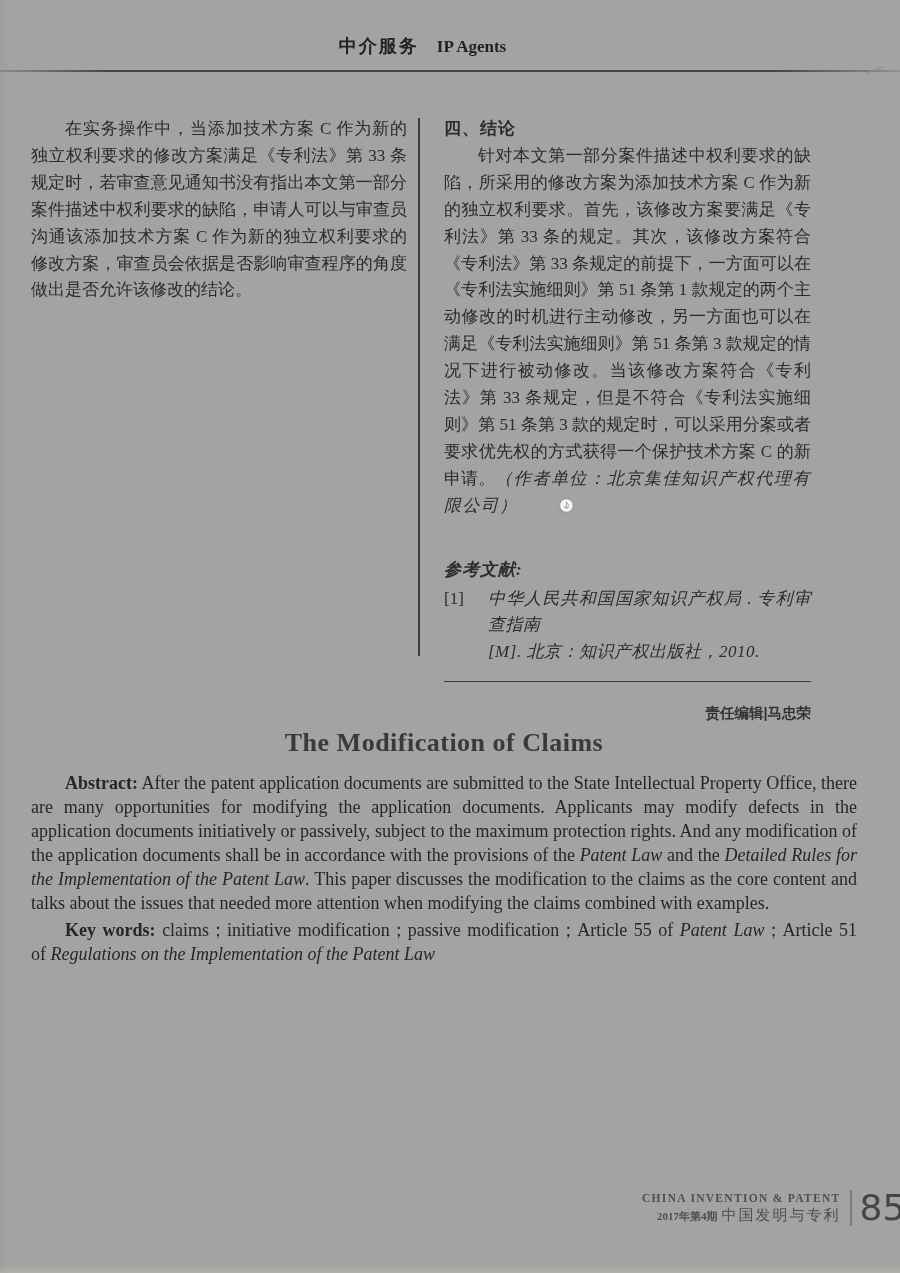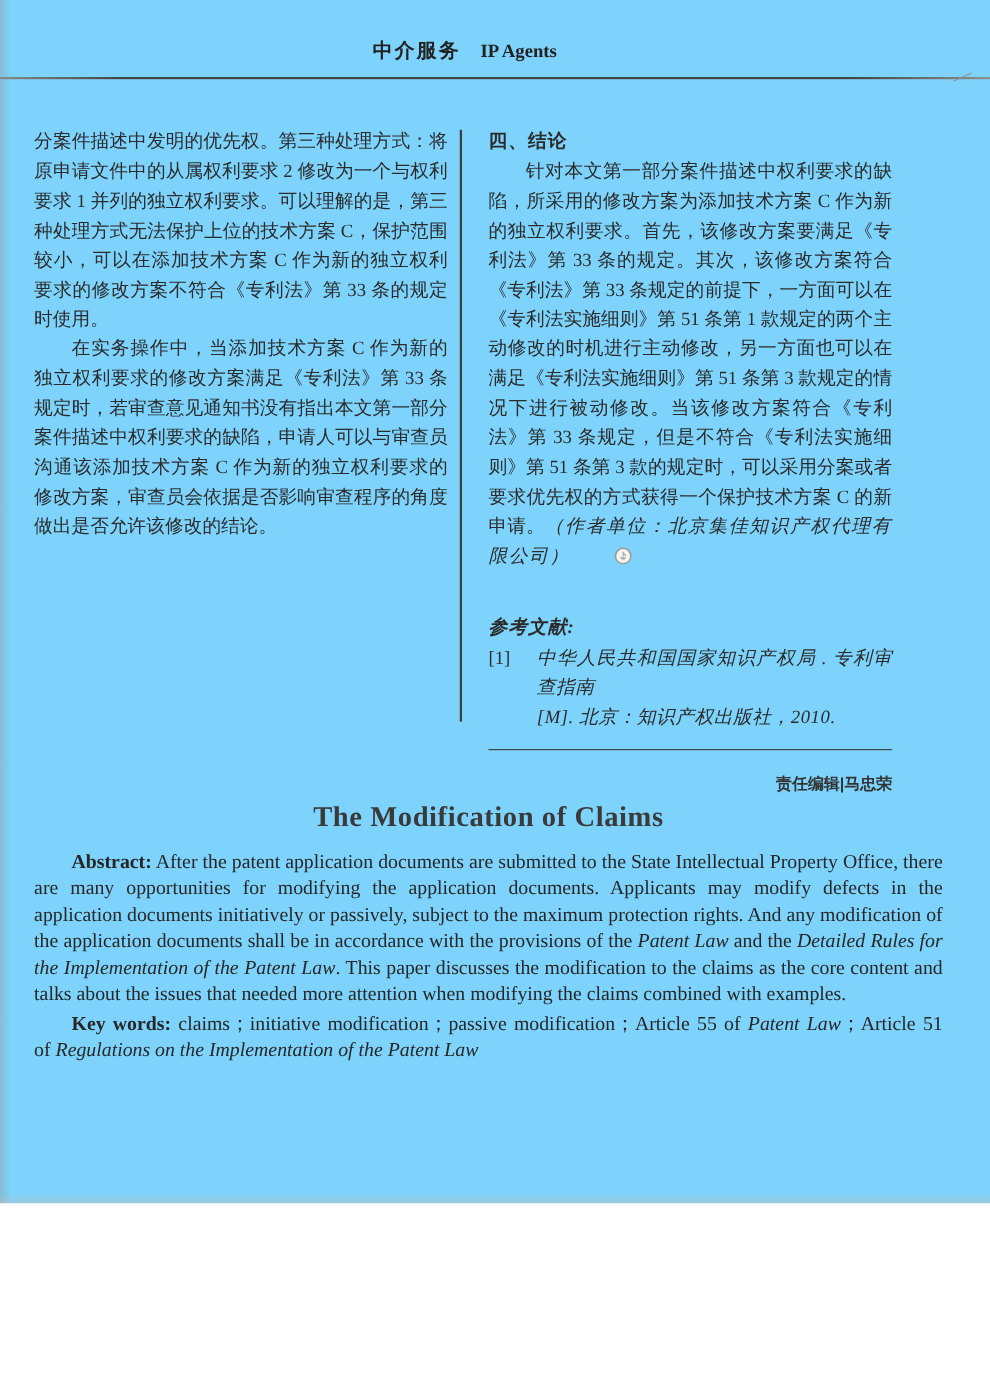--- a/index.html
+++ b/index.html
@@ -1,18 +1,18 @@
 <!DOCTYPE html>
 <html><head>
 <meta charset="utf-8">
 <style>
   html,body{margin:0;padding:0;background:#ffffff;}
   .page{
-    position:relative;width:900px;height:1094px;overflow:hidden;
-    background:#7dd3fc;color:#2b2b2b;
+    position:relative;width:900px;height:1273px;overflow:hidden;
+    background:#a3a3a3;color:#2b2b2b;
     font-family:"Liberation Serif","DejaVu Serif",serif;
     text-decoration:underline;
   }
   .scan-edge{position:absolute;left:0;top:0;width:10px;height:100%;
     background:linear-gradient(90deg,rgba(150,150,145,.38),rgba(255,255,255,0));}
   .bottom-edge{position:absolute;bottom:0;left:0;width:100%;height:9px;
     background:linear-gradient(180deg,rgba(255,255,255,0),rgba(188,192,182,.45));}
 
   
   .header-band{position:absolute;top:34px;left:0;width:845px;text-align:center;}
@@ -73,21 +73,20 @@
 <div class="page">
   <div class="scan-edge"></div>
 
   <div class="header-band">
     <span class="cat-zh">中介服务</span><span class="cat-en">IP Agents</span>
   </div>
   <div class="header-rule"></div>
   <div class="rule-tail"></div>
 
   <div class="cn-col col-left">
-    <p>分案件描述中发明的优先权。第三种处理方式：将原申请文件中的从属权利要求 2 修改为一个与权利要求 1 并列的独立权利要求。可以理解的是，第三种处理方式无法保护上位的技术方案 C，保护范围较小，可以在添加技术方案 C 作为新的独立权利要求的修改方案不符合《专利法》第 33 条的规定时使用。</p>
     <p class="indent">在实务操作中，当添加技术方案 C 作为新的独立权利要求的修改方案满足《专利法》第 33 条规定时，若审查意见通知书没有指出本文第一部分案件描述中权利要求的缺陷，申请人可以与审查员沟通该添加技术方案 C 作为新的独立权利要求的修改方案，审查员会依据是否影响审查程序的角度做出是否允许该修改的结论。</p>
   </div>
 
   <div class="divider"></div>
 
   <div class="cn-col col-right">
     <p class="sec-head">四、结论</p>
     <p class="indent"><span>针对本文第一部分案件描述中权利要求的缺陷，所采用的修改方案为添加技术方案 C 作为新的独立权利要求。首先，该修改方案要满足《专利法》第 33 条的规定。其次，该修改方案符合《专利法》第 33 条规定的前提下，一方面可以在《专利法实施细则》第 51 条第 1 款规定的两个主动修改的时机进行主动修改，另一方面也可以在满足《专利法实施细则》第 51 条第 3 款规定的情况下进行被动修改。当该修改方案符合《专利法》第 33 条规定，但是不符合《专利法实施细则》第 51 条第 3 款的规定时，可以采用分案或者要求优先权的方式获得一个保护技术方案 C 的新申请。</span><span class="kai">（作者单位：北京集佳知识产权代理有限公司）</span><span class="endmark"><svg width="17" height="17" viewBox="0 0 17 17">
             <circle cx="8.5" cy="8.5" r="7" fill="#f4f4f1" stroke="#9a9a98" stroke-width="1.4"></circle>
             <path d="M5.5 9.5 L11.5 9.5 L9.8 11.6 L7.2 11.6 Z" fill="#a8a8a5"></path>

